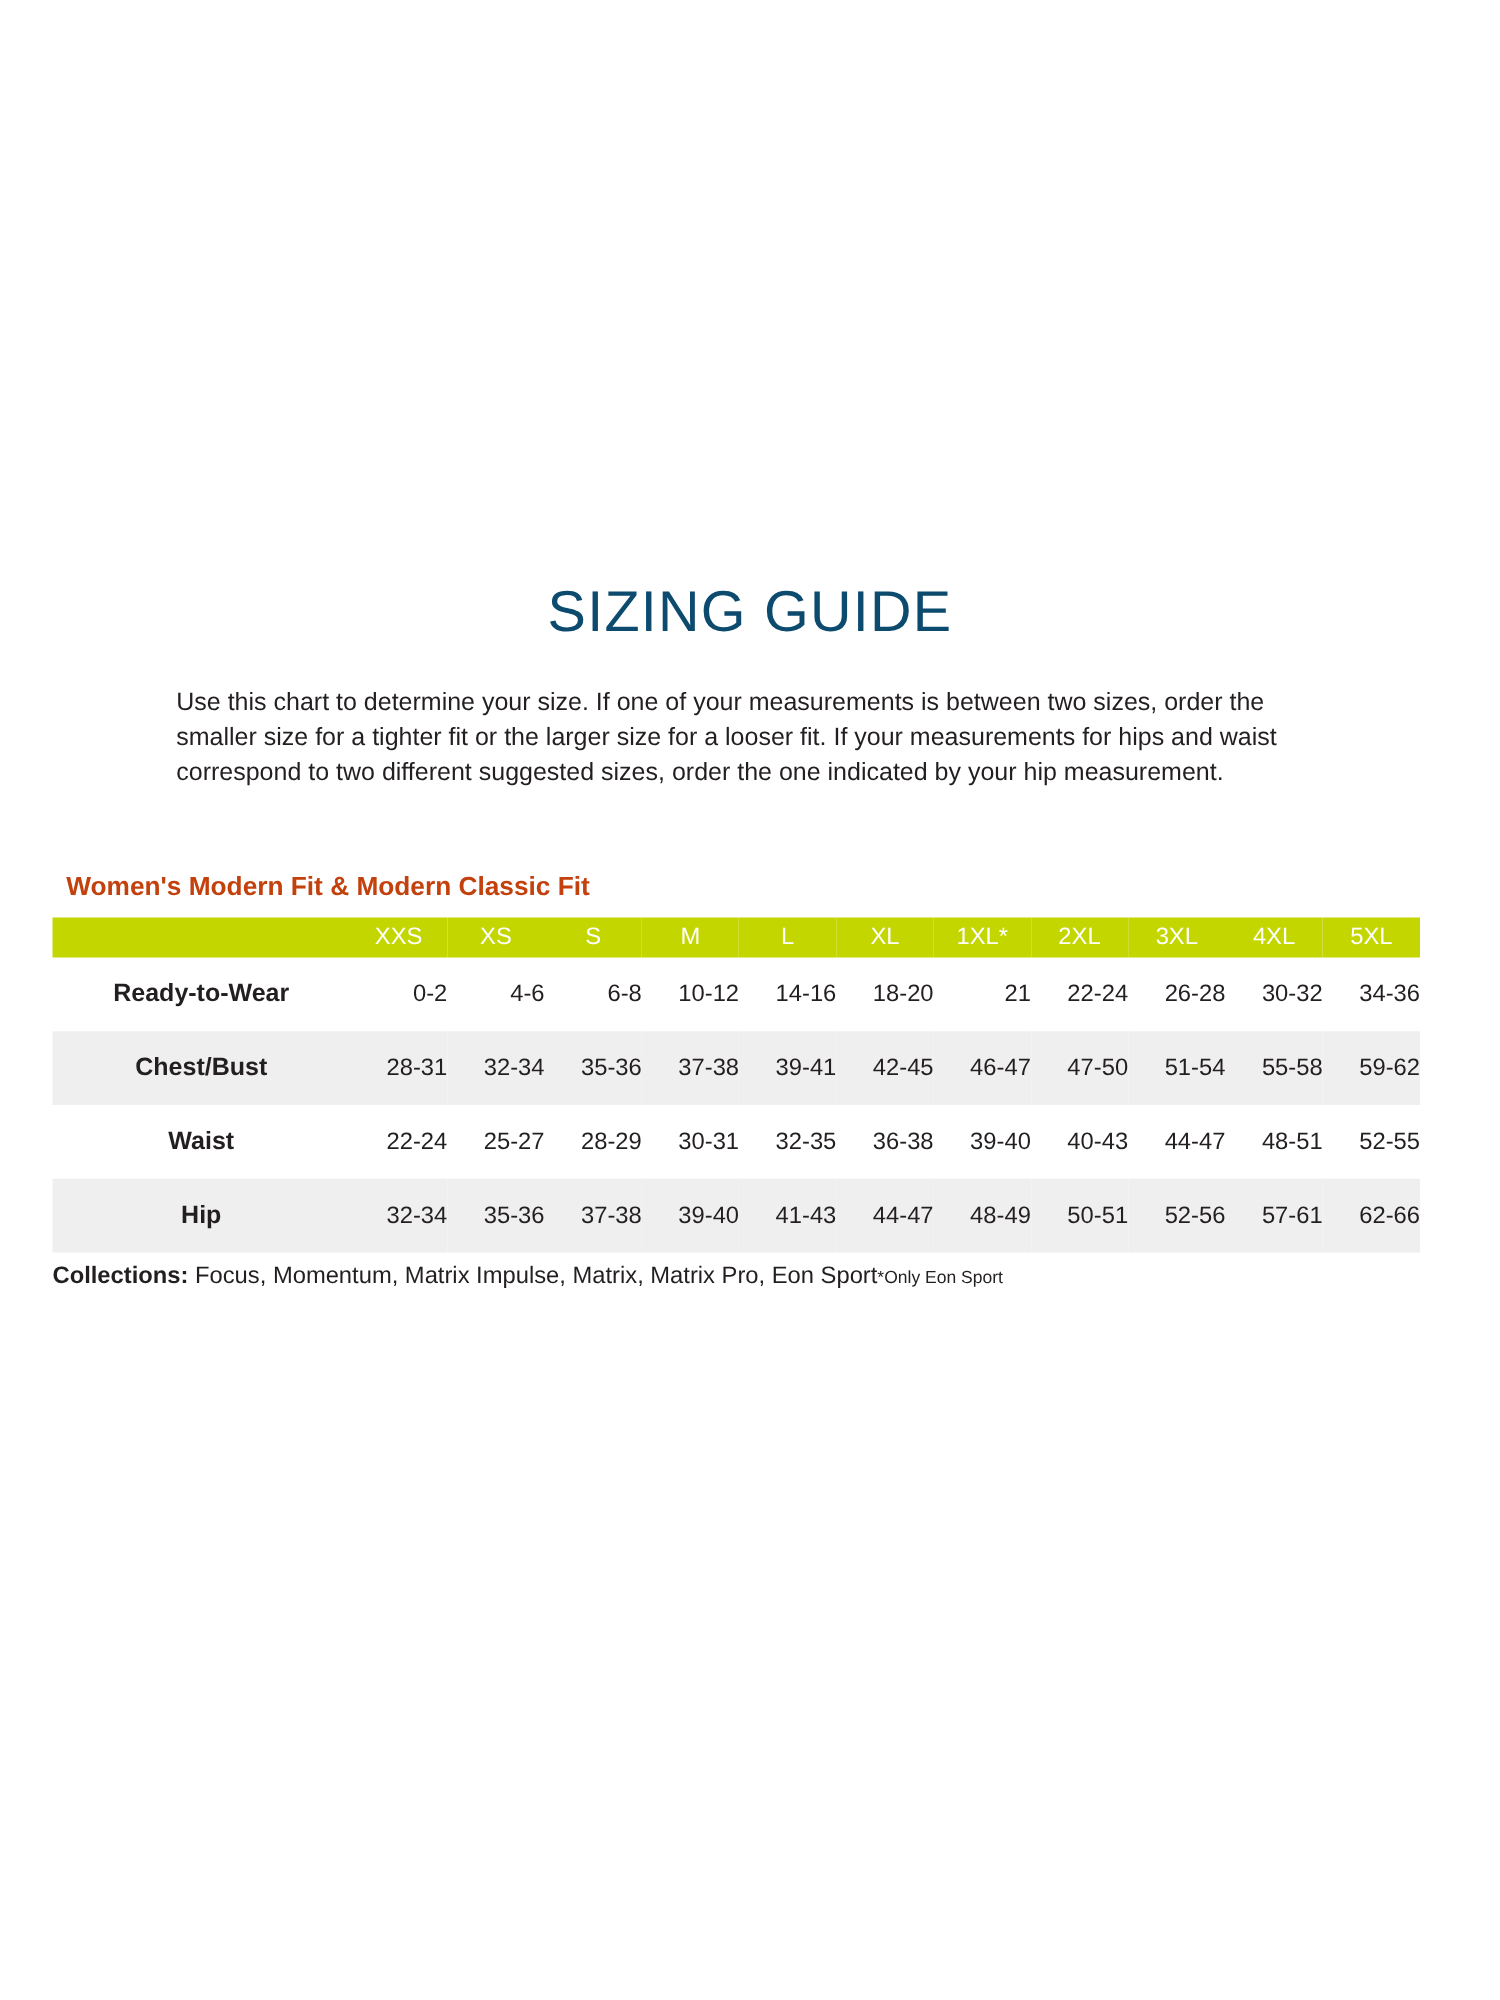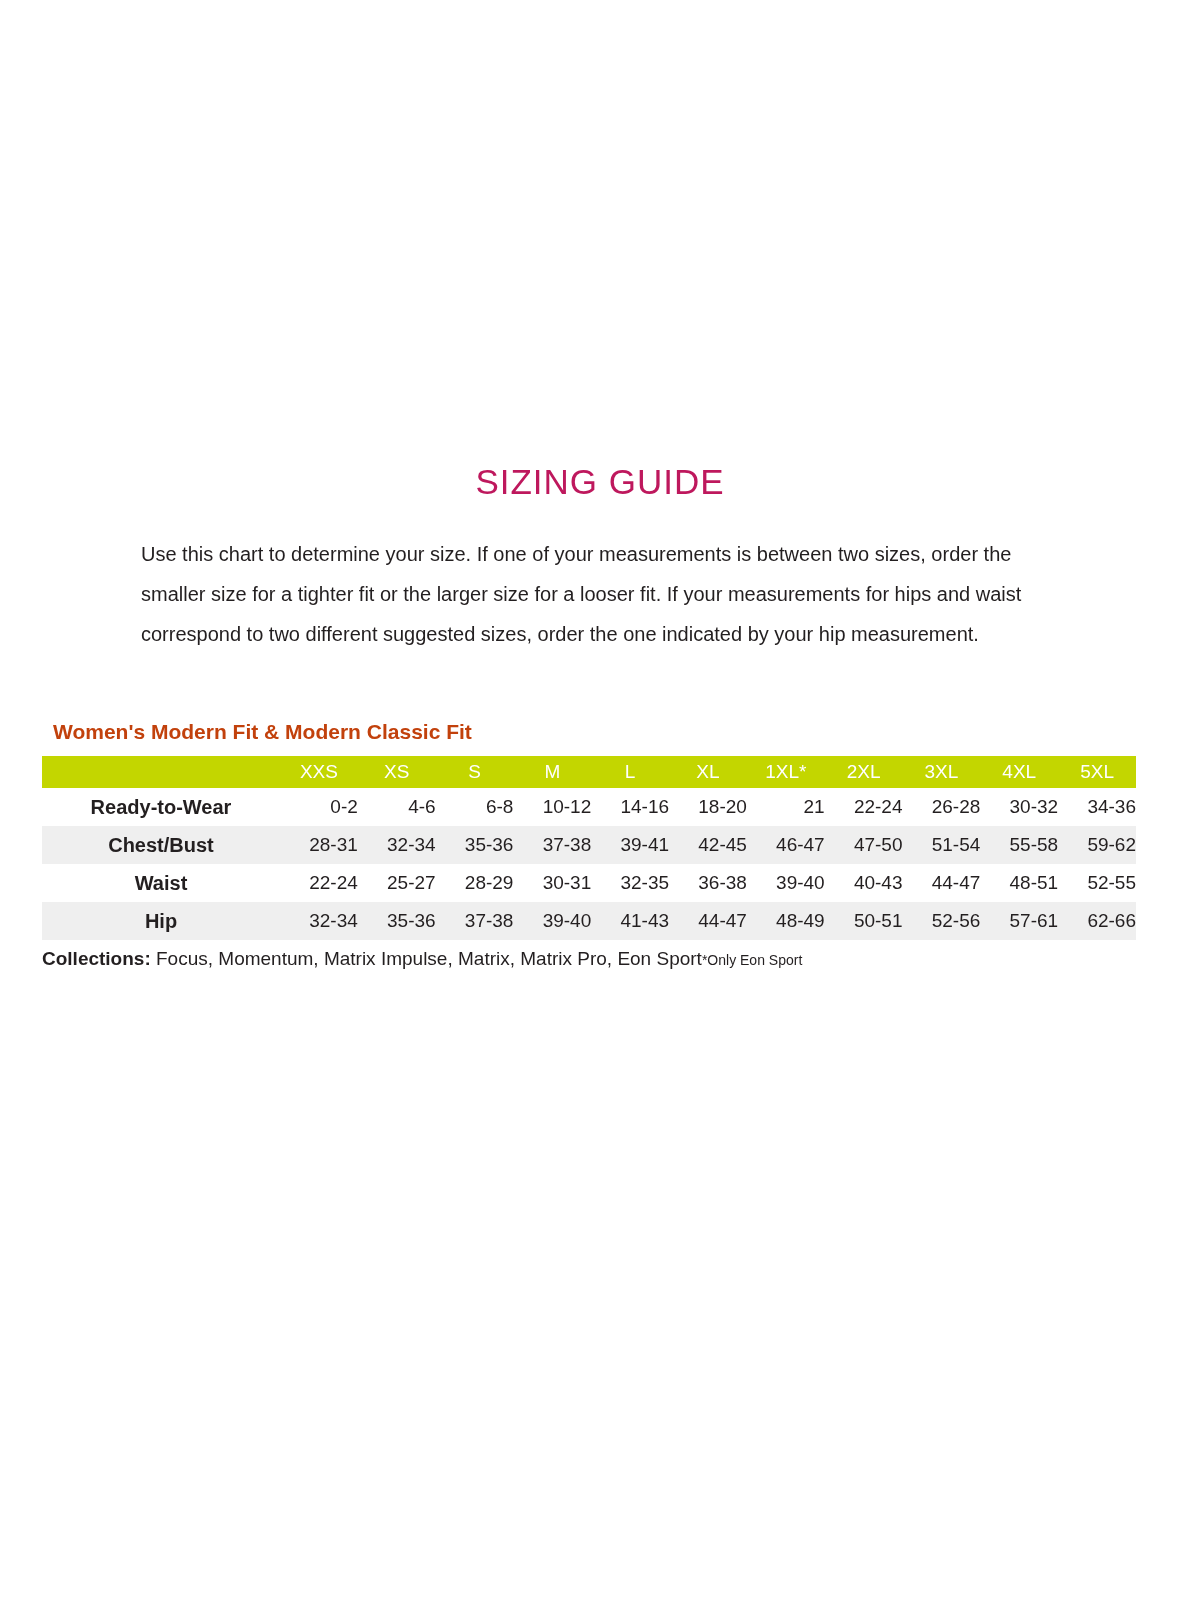--- a/index.html
+++ b/index.html
@@ -13,31 +13,31 @@
     font-family: "Liberation Sans", sans-serif;
     color: #231f20;
     position: relative;
     overflow: hidden;
   }
   .content {
     padding-top: 462px;
   }
   .page-title {
     text-align: center;
-    font-size: 35px;
+    font-size: 46px;
     font-weight: 400;
     letter-spacing: 1px;
-    color: #be185d;
+    color: #0c4a6e;
     margin: 0 0 32px 0;
   }
   .intro {
     width: 918px;
     margin: 0 auto;
     font-size: 20px;
-    line-height: 40px;
+    line-height: 28px;
     color: #231f20;
     text-align: left;
   }
   .section-title {
     margin: 66px 0 12px 53px;
     font-size: 21px;
     font-weight: 700;
     color: #c2410c;
   }
   table.size-table {
@@ -54,21 +54,21 @@
     color: #ffffff;
     font-size: 19px;
     font-weight: 400;
     text-align: center;
     padding: 0;
   }
   table.size-table thead th:first-child {
     width: 238px;
   }
   table.size-table tbody tr {
-    height: 38px;
+    height: 59px;
   }
   table.size-table tbody tr.alt {
     background: #efefef;
   }
   table.size-table tbody th.row-label {
     font-size: 20px;
     font-weight: 700;
     text-align: center;
     color: #231f20;
     padding: 0;

